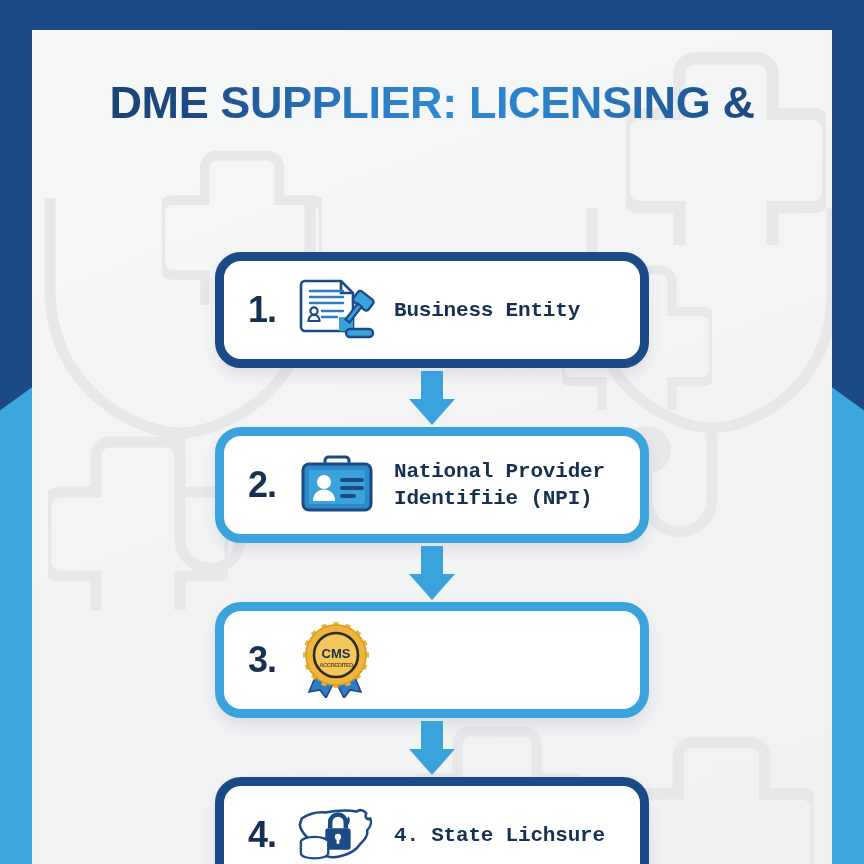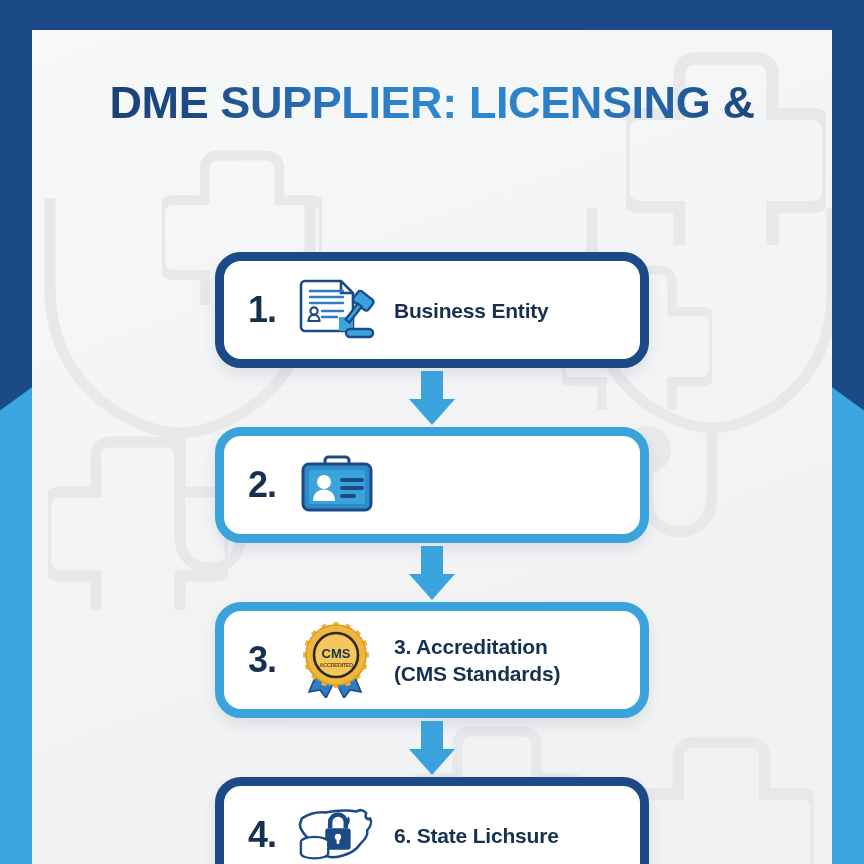--- a/index.html
+++ b/index.html
@@ -152,21 +152,21 @@
     display: flex;
     align-items: center;
     justify-content: center;
     text-decoration: underline;
   }
   .card-icon svg { display: block; }
 
   .card-text {
     flex: 1 1 auto;
     padding-left: 16px;
-    font-family: Liberation Sans, sans-serif;
+    font-family: Liberation Mono, monospace;
     font-weight: 700;
     font-size: 21px;
     line-height: 27px;
     color: #16304f;
     letter-spacing: -0.2px;
   }
 
   
   .arrow {
     width: 46px;
@@ -310,20 +310,22 @@
               <circle cx="24" cy="27" r="7" fill="#ffffff"></circle>
               <path d="M13 46 c0-7.5 5-11.5 11-11.5 c6 0 11 4 11 11.5 z" fill="#ffffff"></path>
               <g stroke="#1b4a87" stroke-width="4" stroke-linecap="round">
                 <line x1="42" y1="25" x2="62" y2="25"></line>
                 <line x1="42" y1="33" x2="62" y2="33"></line>
                 <line x1="42" y1="41" x2="54" y2="41"></line>
               </g>
             </svg>
           </div>
           <div class="card-text">
+            <div>National Provider</div>
+            <div>Identifiie (NPI)</div>
           </div>
         </div>
         <div class="arrow">
           <div class="stem"></div>
             <div class="head"></div>
         </div>
       </div>
 
       <div class="step-wrap">
         <div class="card sky">
@@ -344,24 +346,20 @@
                   <rect x="34.5" y="0" width="5" height="66" transform="rotate(135 37 33)"></rect>
                   <rect x="34.5" y="0" width="5" height="66" transform="rotate(157.5 37 33)"></rect>
                 </g>
               </g>
               <circle cx="37" cy="33" r="30" fill="none" stroke="#d69a2a" stroke-width="1.6"></circle>
               <circle cx="37" cy="33" r="22" fill="#f5c65c" stroke="#2b2a1c" stroke-width="2.6"></circle>
               <text x="37" y="33" text-anchor="middle" dominant-baseline="middle" font-family="Liberation Sans, sans-serif" font-size="13" font-weight="700" fill="#16304f">CMS</text>
               <text x="37" y="43.5" text-anchor="middle" dominant-baseline="middle" font-family="Liberation Sans, sans-serif" font-size="6" font-weight="700" fill="#6b5a1c" letter-spacing="-0.6">ACCREDITED</text>
             </svg>
           </div>
-          <div class="card-text">
-            <div>3. Accreditation</div>
-            <div>(CMS Standards)</div>
-          </div>
         </div>
         <div class="arrow">
           <div class="stem"></div>
             <div class="head"></div>
         </div>
       </div>
 
       <div class="step-wrap">
         <div class="card navy">
           <div class="card-num">4.</div>
@@ -376,20 +374,20 @@
               <circle cx="43" cy="33" r="3.2" fill="#ffffff"></circle>
               <rect x="41.6" y="33" width="2.8" height="7" fill="#ffffff"></rect>
               <g fill="#ffffff" stroke="#1b4a87" stroke-width="2.4">
                 <ellipse cx="19" cy="38" rx="14" ry="5"></ellipse>
                 <path d="M5 38 v6 c0 2.8 6.3 5 14 5 c7.7 0 14-2.2 14-5 v-6"></path>
                 <path d="M5 44 v6 c0 2.8 6.3 5 14 5 c7.7 0 14-2.2 14-5 v-6"></path>
               </g>
             </svg>
           </div>
           <div class="card-text">
-            <div>6. State Lichsure</div>
+            <div>4. State Lichsure</div>
           </div>
         </div>
       </div>
 
     </div>
   </div>
 </div>
 
 </body></html>

